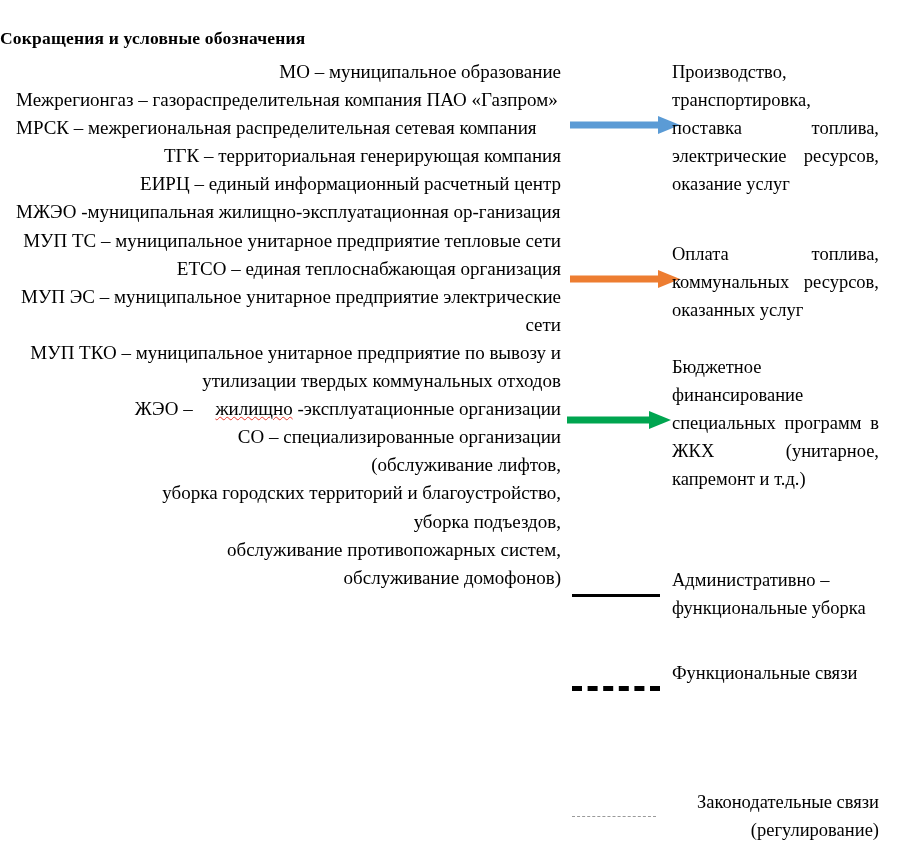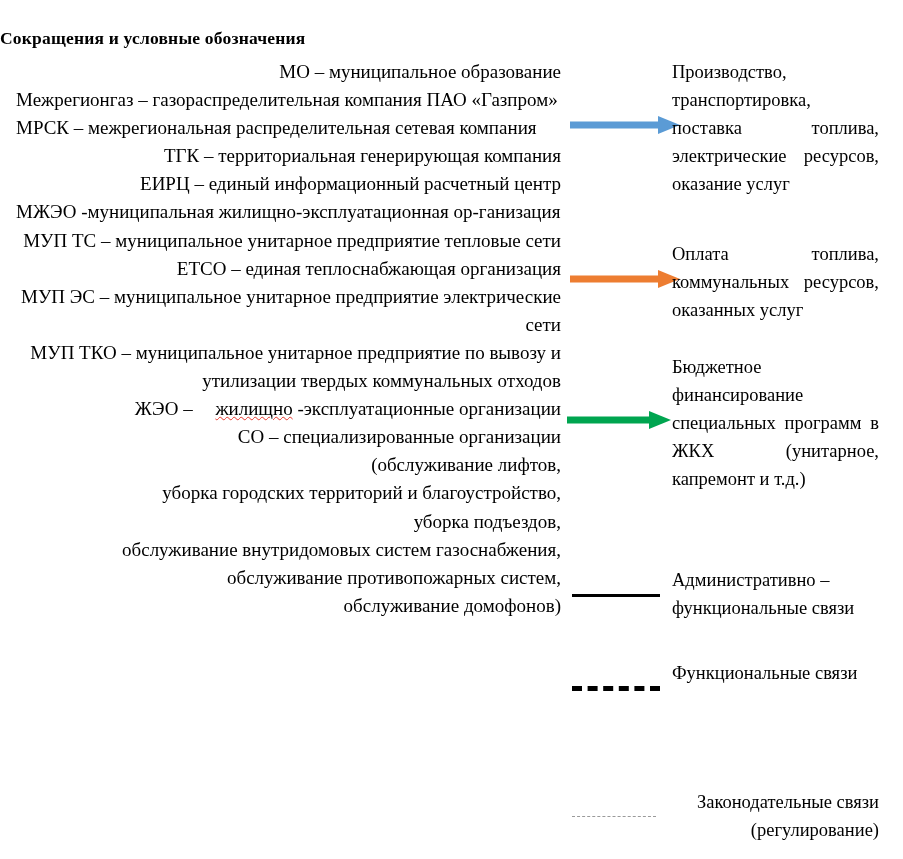--- a/index.html
+++ b/index.html
@@ -109,21 +109,20 @@
   <p class="abbr-block justify">МЖЭО -муниципальная жилищно-эксплуатационная ор-ганизация</p>
   <p class="abbr-block plain">МУП ТС – муниципальное унитарное предприятие тепловые сети</p>
   <p class="abbr-block plain">ЕТСО – единая теплоснабжающая организация</p>
   <p class="abbr-block plain">МУП ЭС – муниципальное унитарное предприятие электрические сети</p>
   <p class="abbr-block plain">МУП ТКО – муниципальное унитарное предприятие по вывозу и утилизации твердых коммунальных отходов</p>
   <p class="abbr-block plain" id="jeo-line">ЖЭО – <span class="spellerror">жилищно</span> -эксплуатационные организации</p>
   <p class="abbr-block plain">СО – специализированные организации</p>
   <p class="abbr-block plain">(обслуживание лифтов,</p>
   <p class="abbr-block plain">уборка городских территорий и благоустройство,</p>
   <p class="abbr-block plain">уборка подъездов,</p>
-  <p class="abbr-block plain">обслуживание внутридомовых систем газоснабжения,</p>
   <p class="abbr-block plain">обслуживание противопожарных систем,</p>
   <p class="abbr-block plain">обслуживание домофонов)</p>
 
 </div>
 
 <div class="sym" style="left:570px; top:115px;">
   <svg class="arrow-svg" width="112" height="20" viewBox="0 0 112 20" aria-hidden="true">
     <g id="blue-arrow-g" fill="#5B9BD5">
       <rect x="0" y="6.5" width="92" height="7"></rect>
       <polygon points="88,1 110,10 88,19"></polygon>
@@ -146,19 +145,19 @@
   <svg class="arrow-svg" width="106" height="20" viewBox="0 0 106 20" aria-hidden="true">
     <g id="green-arrow-g" fill="#00A550">
       <rect x="0" y="6.5" width="86" height="7"></rect>
       <polygon points="82,1 104,10 82,19"></polygon>
     </g>
   </svg>
 </div>
 <div class="legend-text" style="top:353px;">Бюджетное финансирование специальных программ в ЖКХ (унитарное, капремонт и т.д.)</div>
 
 <div class="rule-solid" id="rule-admin" style="left: 572px; top: 594px; width: 88px; background: rgb(0, 0, 0);"></div>
-<div class="legend-text noju" style="top:566px;">Административно – функциональные связи</div>
+<div class="legend-text noju" style="top:566px;">Административно – функциональные уборка</div>
 
 <div class="rule-dashed" id="rule-func" style="left: 572px; top: 686px; width: 88px; border-top-color: rgb(0, 0, 0);"></div>
 <div class="legend-text noju" style="top:659px;">Функциональные связи</div>
 
 <div class="rule-dotted" id="rule-legis" style="left: 572px; top: 816px; width: 84px; border-top-color: rgb(154, 154, 154);"></div>
 <div class="legend-text noju" style="top:788px;text-align:right;">Законодательные связи (регулирование)</div>
 
 </body></html>

